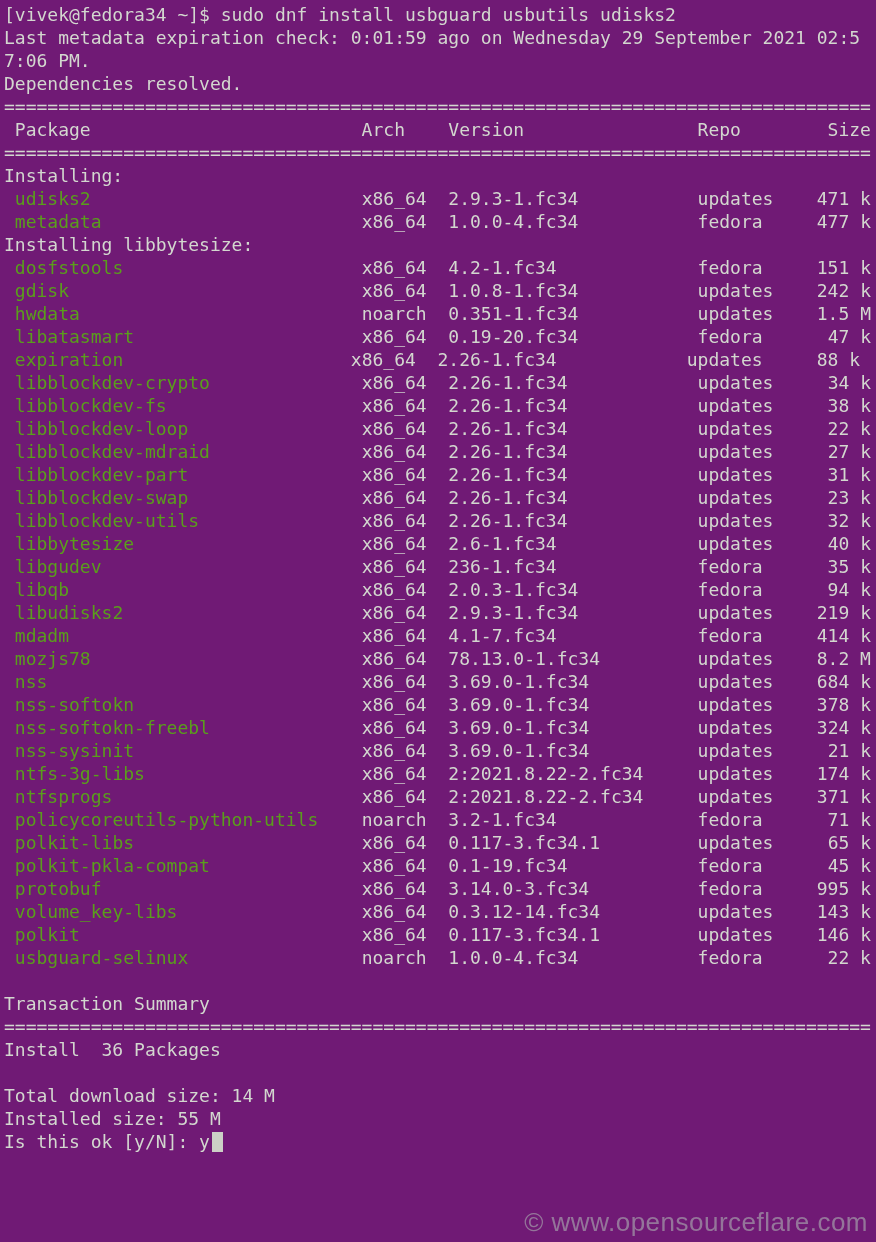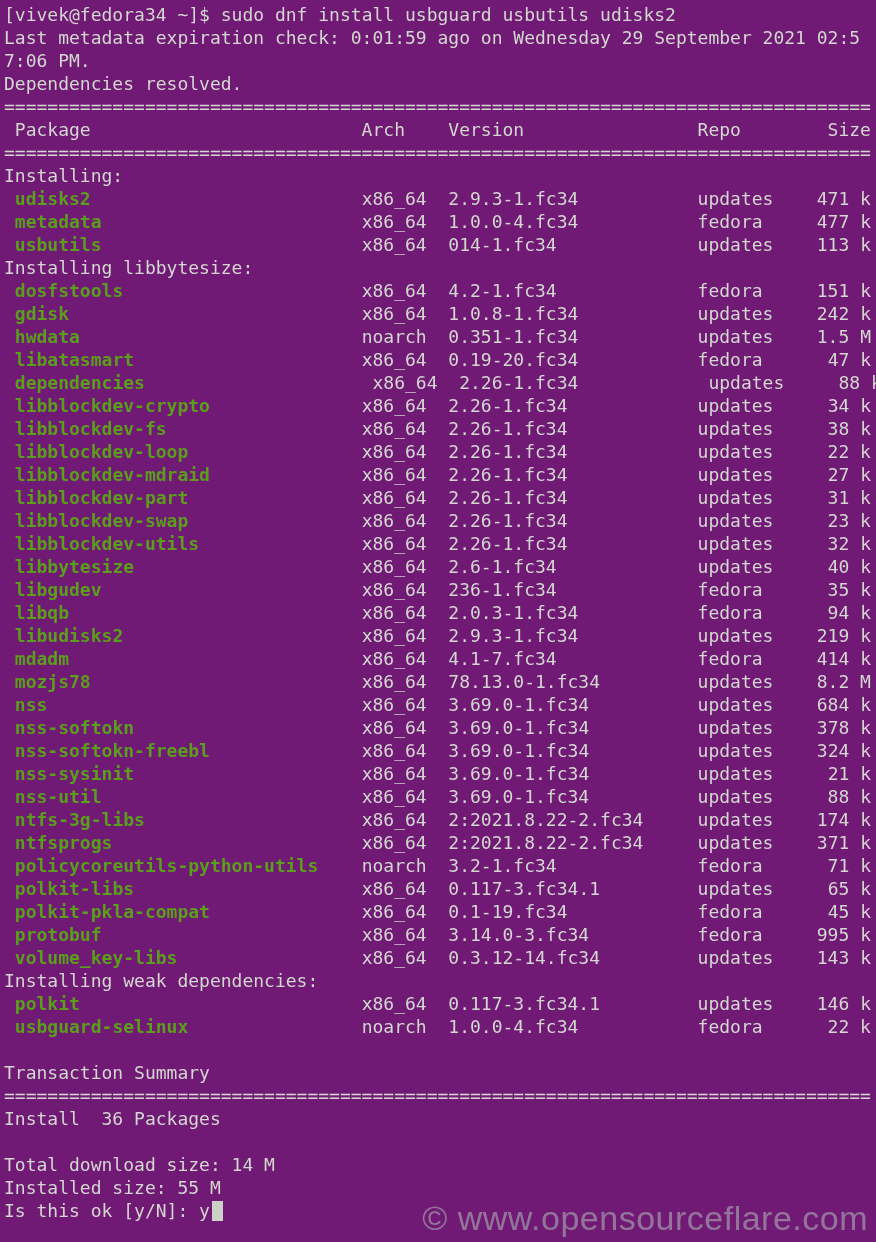--- a/index.html
+++ b/index.html
@@ -24,39 +24,39 @@
     right: 0;
   }
   .line {
     white-space: pre;
     height: 23px;
     line-height: 23px;
     letter-spacing: 0;
   }
   .pkg {
     color: #5a9e1c;
-    font-weight: bold;
+    font-weight: normal;
   }
   .sep {
     color: #d3d7cf;
   }
   .cursor {
     display: inline-block;
     width: 11px;
     height: 20px;
     margin-left: 2px;
     background: #ccd0c6;
     vertical-align: text-bottom;
   }
   .watermark {
     position: absolute;
     right: 8px;
     bottom: 4px;
     font-family: "Liberation Sans", sans-serif;
-    font-size: 34px;
+    font-size: 26px;
     font-weight: 400;
     color: rgba(178, 193, 184, 0.55);
     letter-spacing: 0.5px;
   }
 </style>
 </head>
 <body>
 
 <div class="screen">
   <div class="term">
@@ -68,53 +68,50 @@
     <div class="line">Dependencies resolved.</div>
 
     <div class="line sep">================================================================================</div>
     <div class="line" id="table-header"> Package                         Arch    Version                Repo        Size</div>
     <div class="line sep">================================================================================</div>
 
     <div id="table-body">
         <div class="line">Installing:</div>
         <div class="line"><span> </span><span class="pkg">udisks2</span><span>                         x86_64  2.9.3-1.fc34           updates    471 k</span></div>
         <div class="line"><span> </span><span class="pkg">metadata</span><span>                        x86_64  1.0.0-4.fc34           fedora     477 k</span></div>
-        <div class="line"><span> </span><span class="pkg">usbutils</span><span>                        x86_64  014-1.fc34             updates    113 k</span></div>
         <div class="line">Installing libbytesize:</div>
         <div class="line"><span> </span><span class="pkg">dosfstools</span><span>                      x86_64  4.2-1.fc34             fedora     151 k</span></div>
         <div class="line"><span> </span><span class="pkg">gdisk</span><span>                           x86_64  1.0.8-1.fc34           updates    242 k</span></div>
         <div class="line"><span> </span><span class="pkg">hwdata</span><span>                          noarch  0.351-1.fc34           updates    1.5 M</span></div>
         <div class="line"><span> </span><span class="pkg">libatasmart</span><span>                     x86_64  0.19-20.fc34           fedora      47 k</span></div>
-        <div class="line"><span> </span><span class="pkg">dependencies</span><span>                     x86_64  2.26-1.fc34            updates     88 k</span></div>
+        <div class="line"><span> </span><span class="pkg">expiration</span><span>                     x86_64  2.26-1.fc34            updates     88 k</span></div>
         <div class="line"><span> </span><span class="pkg">libblockdev-crypto</span><span>              x86_64  2.26-1.fc34            updates     34 k</span></div>
         <div class="line"><span> </span><span class="pkg">libblockdev-fs</span><span>                  x86_64  2.26-1.fc34            updates     38 k</span></div>
         <div class="line"><span> </span><span class="pkg">libblockdev-loop</span><span>                x86_64  2.26-1.fc34            updates     22 k</span></div>
         <div class="line"><span> </span><span class="pkg">libblockdev-mdraid</span><span>              x86_64  2.26-1.fc34            updates     27 k</span></div>
         <div class="line"><span> </span><span class="pkg">libblockdev-part</span><span>                x86_64  2.26-1.fc34            updates     31 k</span></div>
         <div class="line"><span> </span><span class="pkg">libblockdev-swap</span><span>                x86_64  2.26-1.fc34            updates     23 k</span></div>
         <div class="line"><span> </span><span class="pkg">libblockdev-utils</span><span>               x86_64  2.26-1.fc34            updates     32 k</span></div>
         <div class="line"><span> </span><span class="pkg">libbytesize</span><span>                     x86_64  2.6-1.fc34             updates     40 k</span></div>
         <div class="line"><span> </span><span class="pkg">libgudev</span><span>                        x86_64  236-1.fc34             fedora      35 k</span></div>
         <div class="line"><span> </span><span class="pkg">libqb</span><span>                           x86_64  2.0.3-1.fc34           fedora      94 k</span></div>
         <div class="line"><span> </span><span class="pkg">libudisks2</span><span>                      x86_64  2.9.3-1.fc34           updates    219 k</span></div>
         <div class="line"><span> </span><span class="pkg">mdadm</span><span>                           x86_64  4.1-7.fc34             fedora     414 k</span></div>
         <div class="line"><span> </span><span class="pkg">mozjs78</span><span>                         x86_64  78.13.0-1.fc34         updates    8.2 M</span></div>
         <div class="line"><span> </span><span class="pkg">nss</span><span>                             x86_64  3.69.0-1.fc34          updates    684 k</span></div>
         <div class="line"><span> </span><span class="pkg">nss-softokn</span><span>                     x86_64  3.69.0-1.fc34          updates    378 k</span></div>
         <div class="line"><span> </span><span class="pkg">nss-softokn-freebl</span><span>              x86_64  3.69.0-1.fc34          updates    324 k</span></div>
         <div class="line"><span> </span><span class="pkg">nss-sysinit</span><span>                     x86_64  3.69.0-1.fc34          updates     21 k</span></div>
-        <div class="line"><span> </span><span class="pkg">nss-util</span><span>                        x86_64  3.69.0-1.fc34          updates     88 k</span></div>
         <div class="line"><span> </span><span class="pkg">ntfs-3g-libs</span><span>                    x86_64  2:2021.8.22-2.fc34     updates    174 k</span></div>
         <div class="line"><span> </span><span class="pkg">ntfsprogs</span><span>                       x86_64  2:2021.8.22-2.fc34     updates    371 k</span></div>
         <div class="line"><span> </span><span class="pkg">policycoreutils-python-utils</span><span>    noarch  3.2-1.fc34             fedora      71 k</span></div>
         <div class="line"><span> </span><span class="pkg">polkit-libs</span><span>                     x86_64  0.117-3.fc34.1         updates     65 k</span></div>
         <div class="line"><span> </span><span class="pkg">polkit-pkla-compat</span><span>              x86_64  0.1-19.fc34            fedora      45 k</span></div>
         <div class="line"><span> </span><span class="pkg">protobuf</span><span>                        x86_64  3.14.0-3.fc34          fedora     995 k</span></div>
         <div class="line"><span> </span><span class="pkg">volume_key-libs</span><span>                 x86_64  0.3.12-14.fc34         updates    143 k</span></div>
-        <div class="line">Installing weak dependencies:</div>
         <div class="line"><span> </span><span class="pkg">polkit</span><span>                          x86_64  0.117-3.fc34.1         updates    146 k</span></div>
         <div class="line"><span> </span><span class="pkg">usbguard-selinux</span><span>                noarch  1.0.0-4.fc34           fedora      22 k</span></div>
       </div>
 
     <div class="line"></div>
     <div class="line">Transaction Summary</div>
     <div class="line sep">================================================================================</div>
     <div class="line">Install  36 Packages</div>
     <div class="line"></div>
     <div class="line">Total download size: 14 M</div>

